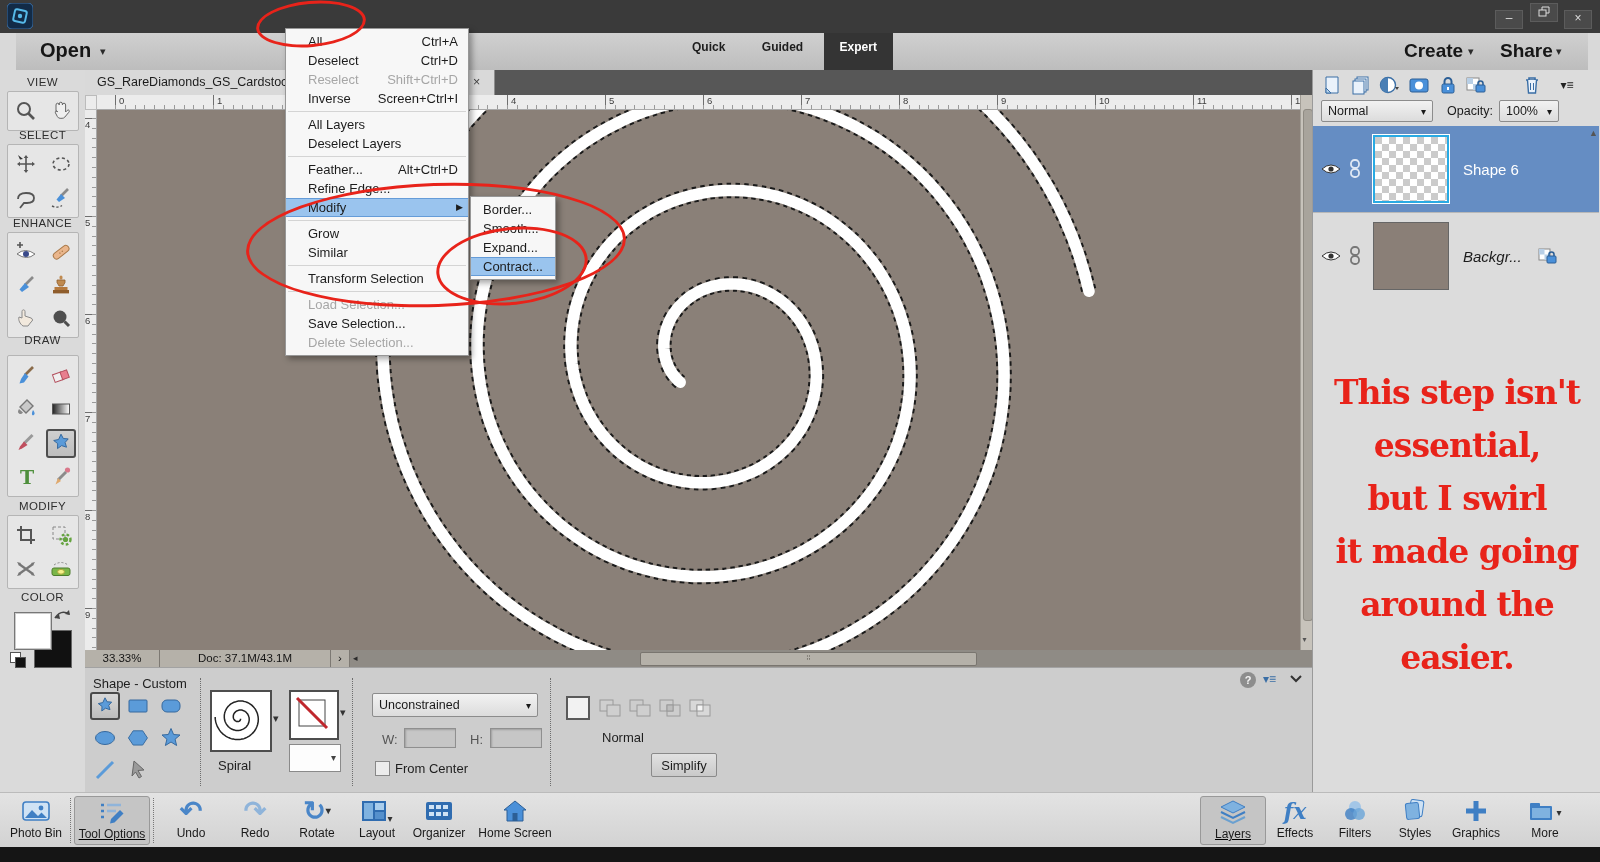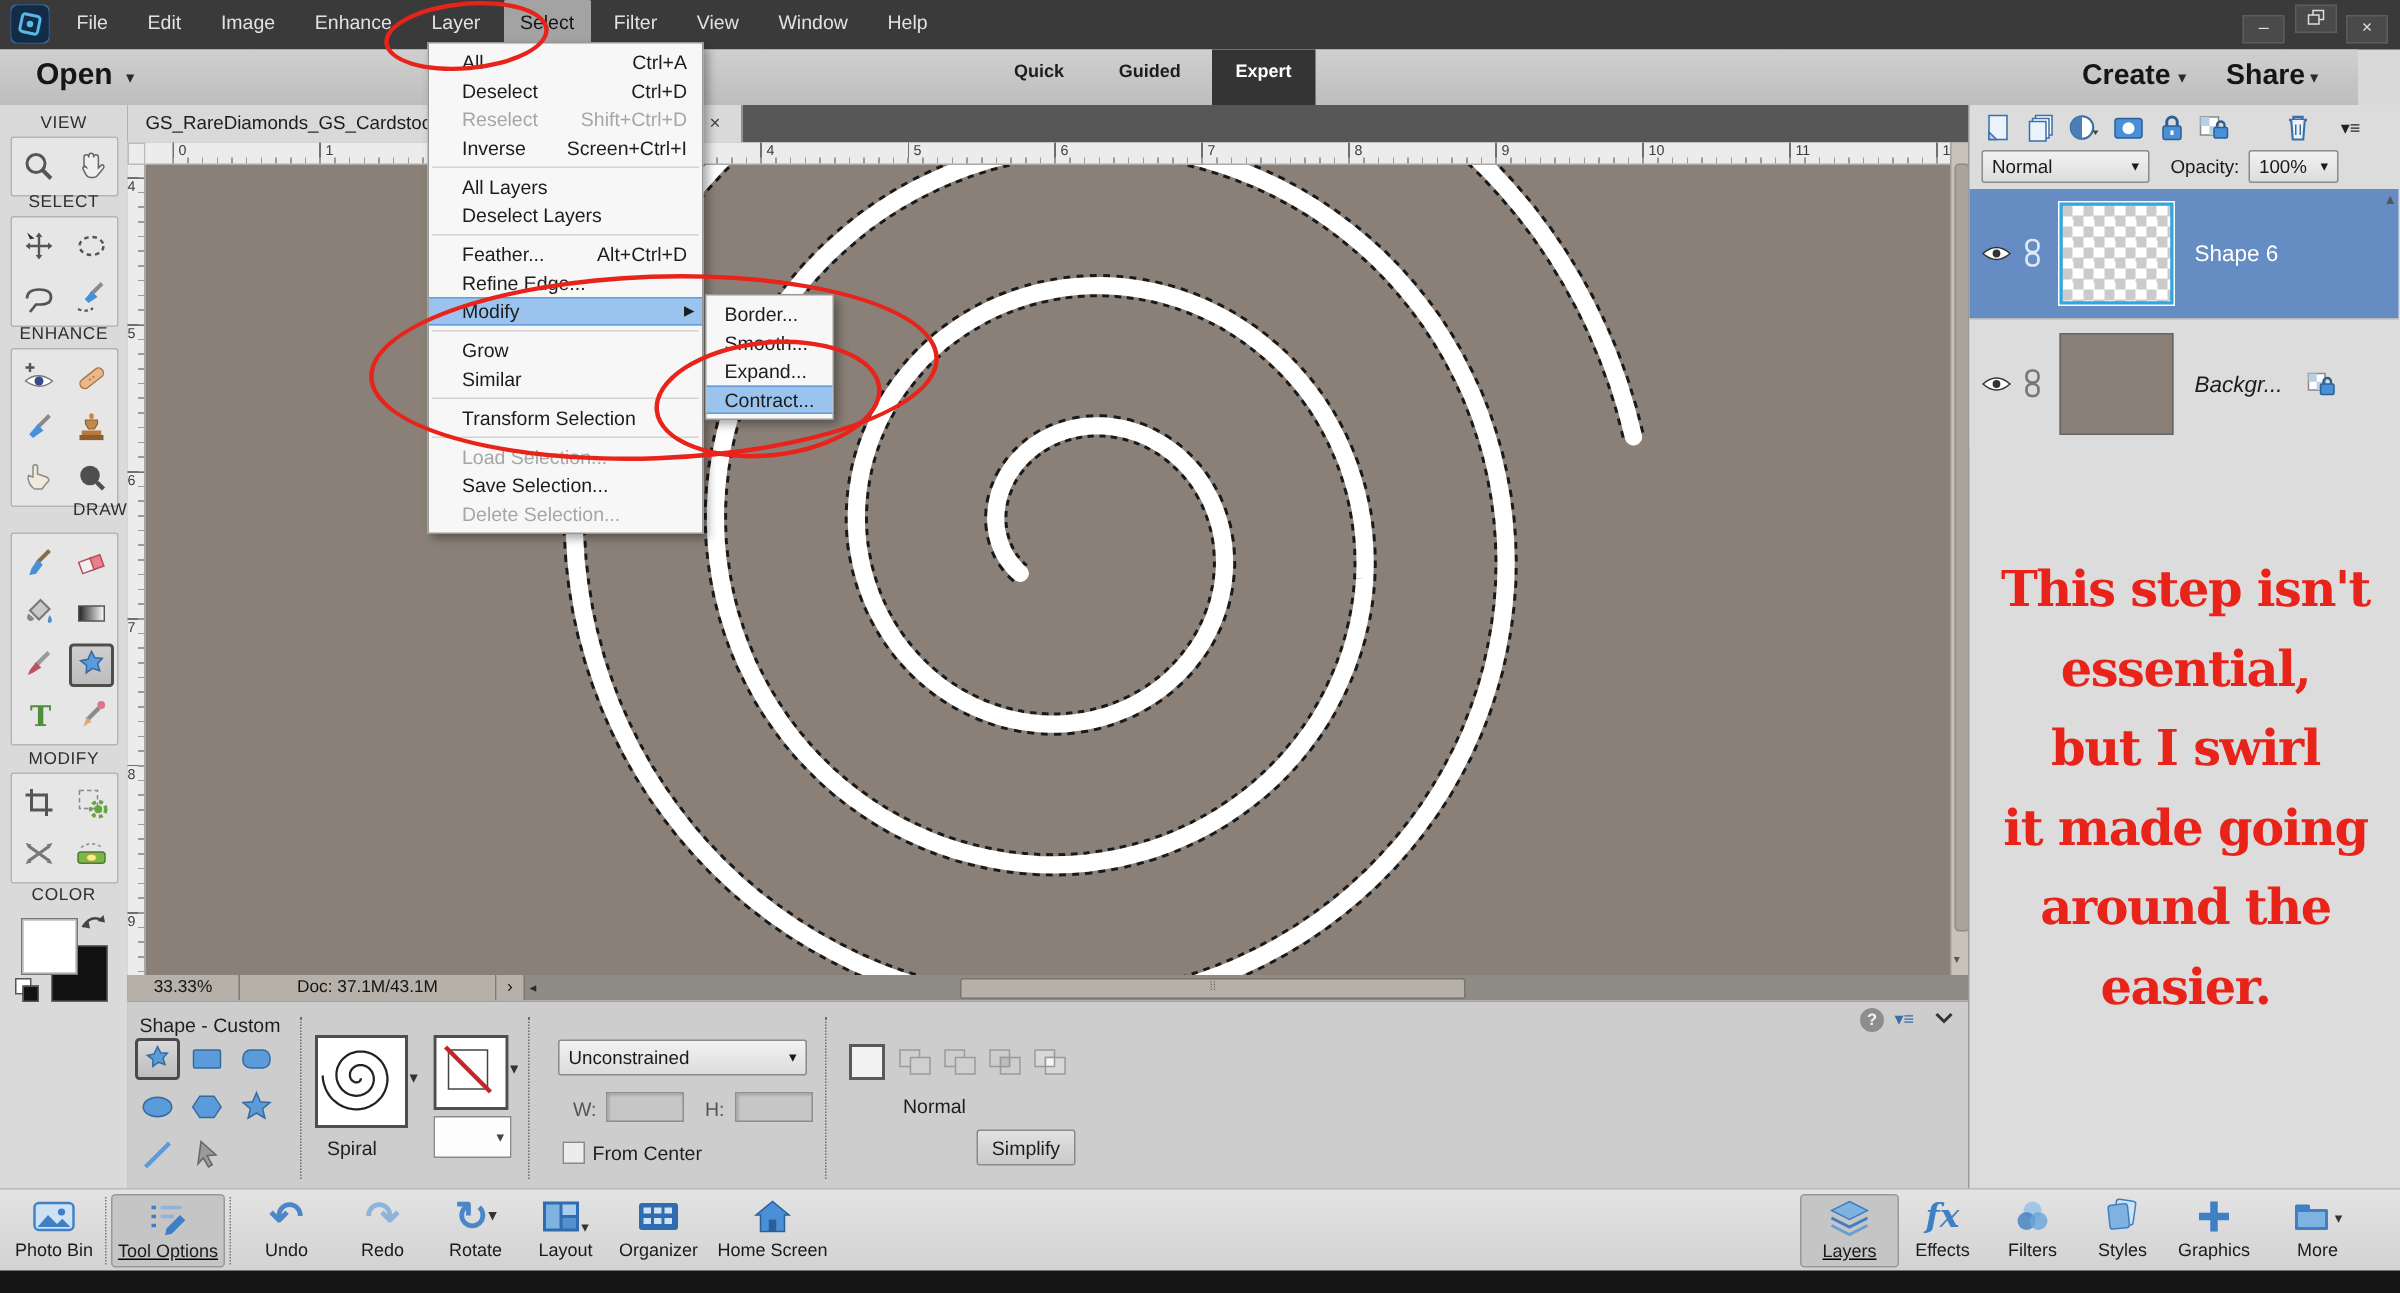--- a/index.html
+++ b/index.html
@@ -6,21 +6,21 @@
   #app{position:relative;width:1600px;height:862px;overflow:hidden;background:#d9d9d9;
        font-family:"Liberation Sans",sans-serif;-webkit-font-smoothing:antialiased;}
   .abs{position:absolute;}
   
   #titlebar{left:0;top:0;width:1600px;height:33px;background:#3a3a3a;}
   .mb-item{display:inline-block;padding:7px 11px 8px;font-size:13px;color:#e2e2e2;cursor:default;}
   .mb-item.active{background:#a3a3a3;color:#141414;border-radius:1px;}
   .winbtn{width:26px;height:17px;background:#4a4a4a;border:1px solid #5c5c5c;color:#ddd;
           font-size:12px;line-height:15px;text-align:center;display:inline-block;margin-left:2px;}
   
-  #actionbar{left:0;top:33px;width:1572px;height:37px;background:linear-gradient(#d0d0d0,#bdbdbd);border-bottom:1px solid #9e9e9e;text-align:right;}
+  #actionbar{left:16px;top:33px;width:1572px;height:37px;background:linear-gradient(#d0d0d0,#bdbdbd);border-bottom:1px solid #9e9e9e;text-align:right;}
   .open-btn{font-size:20px;font-weight:bold;color:#161616;}
   .mode{font-size:12px;font-weight:bold;color:#1d1d1d;padding:7px 16px;display:inline-block;}
   .mode.active{background:#343434;color:#fff;height:23px;}
   .dd-arrow{font-size:11px;color:#2a2a2a;}
   .cr-btn{font-size:19px;font-weight:bold;color:#161616;}
   
   #toolbox{left:0;top:70px;width:85px;height:722px;background:#dadada;border-right:1px solid #a8a8a8;}
   .tb-sec{position:absolute;left:0;width:85px;text-align:center;font-size:11.5px;color:#2e2e2e;letter-spacing:.4px;}
   .tb-box{position:absolute;left:7px;width:70px;background:#e6e6e6;border:1px solid #b5b5b5;border-radius:2px;
           display:flex;flex-wrap:wrap;justify-content:space-around;align-items:center;padding:2px 0;}
@@ -96,32 +96,20 @@
 <div id="app">
 
   <div class="abs" id="titlebar">
     <span class="abs" style="left:7px;top:3px;">
       <svg width="26" height="26">
           <rect x="0" y="0" width="26" height="26" rx="5" fill="#122b47" stroke="#3a6ea5"></rect>
           <rect x="7" y="7" width="12" height="12" rx="2" fill="none" stroke="#56b9e8" stroke-width="2" transform="rotate(12 13 13)"></rect>
           <circle cx="13" cy="13" r="2.2" fill="#56b9e8"></circle>
         </svg>
     </span>
-    <div class="abs" style="left:40px;top:0px;">
-      <span class="mb-item">File</span>
-      <span class="mb-item">Edit</span>
-      <span class="mb-item">Image</span>
-      <span class="mb-item">Enhance</span>
-      <span class="mb-item">Layer</span>
-      <span class="mb-item active">Select</span>
-      <span class="mb-item">Filter</span>
-      <span class="mb-item">View</span>
-      <span class="mb-item">Window</span>
-      <span class="mb-item">Help</span>
-    </div>
     <div class="abs" style="right:8px;top:3px;">
       <span class="winbtn">–</span>
       <span class="winbtn"><svg width="12" height="12" style="margin:2px auto 0;">
             <rect x="1" y="4" width="7" height="6" fill="none" stroke="#ddd"></rect>
             <path d="M4 4V1h7v6h-3" fill="none" stroke="#ddd"></path>
           </svg></span>
       <span class="winbtn">×</span>
     </div>
   </div>
 
@@ -221,21 +209,21 @@
           </svg>
         </span>
       <span class="tool">
           <svg width="24" height="24">
             <circle cx="11" cy="11" r="6.5" fill="#4e4e4e"></circle>
             <line x1="15.5" y1="15.5" x2="20" y2="20" stroke="#4e4e4e" stroke-width="3"></line>
           </svg>
         </span>
     </div>
 
-    <div class="tb-sec" style="top:264px;text-align:right;">DRAW</div>
+    <div class="tb-sec" style="top:264px;">DRAW</div>
     <div class="tb-box" style="top:285px;height:136px;">
       <span class="tool">
           <svg width="24" height="24">
             <line x1="19" y1="4" x2="11" y2="12" stroke="#8a6b4a" stroke-width="2.6"></line>
             <path d="M11 10l3.5 3.5-4.5 6-4.5 1 1.5-4.5z" fill="#4a90d9"></path>
           </svg>
         </span>
       <span class="tool">
           <svg width="24" height="24">
             <g transform="rotate(-20 12 12)">

